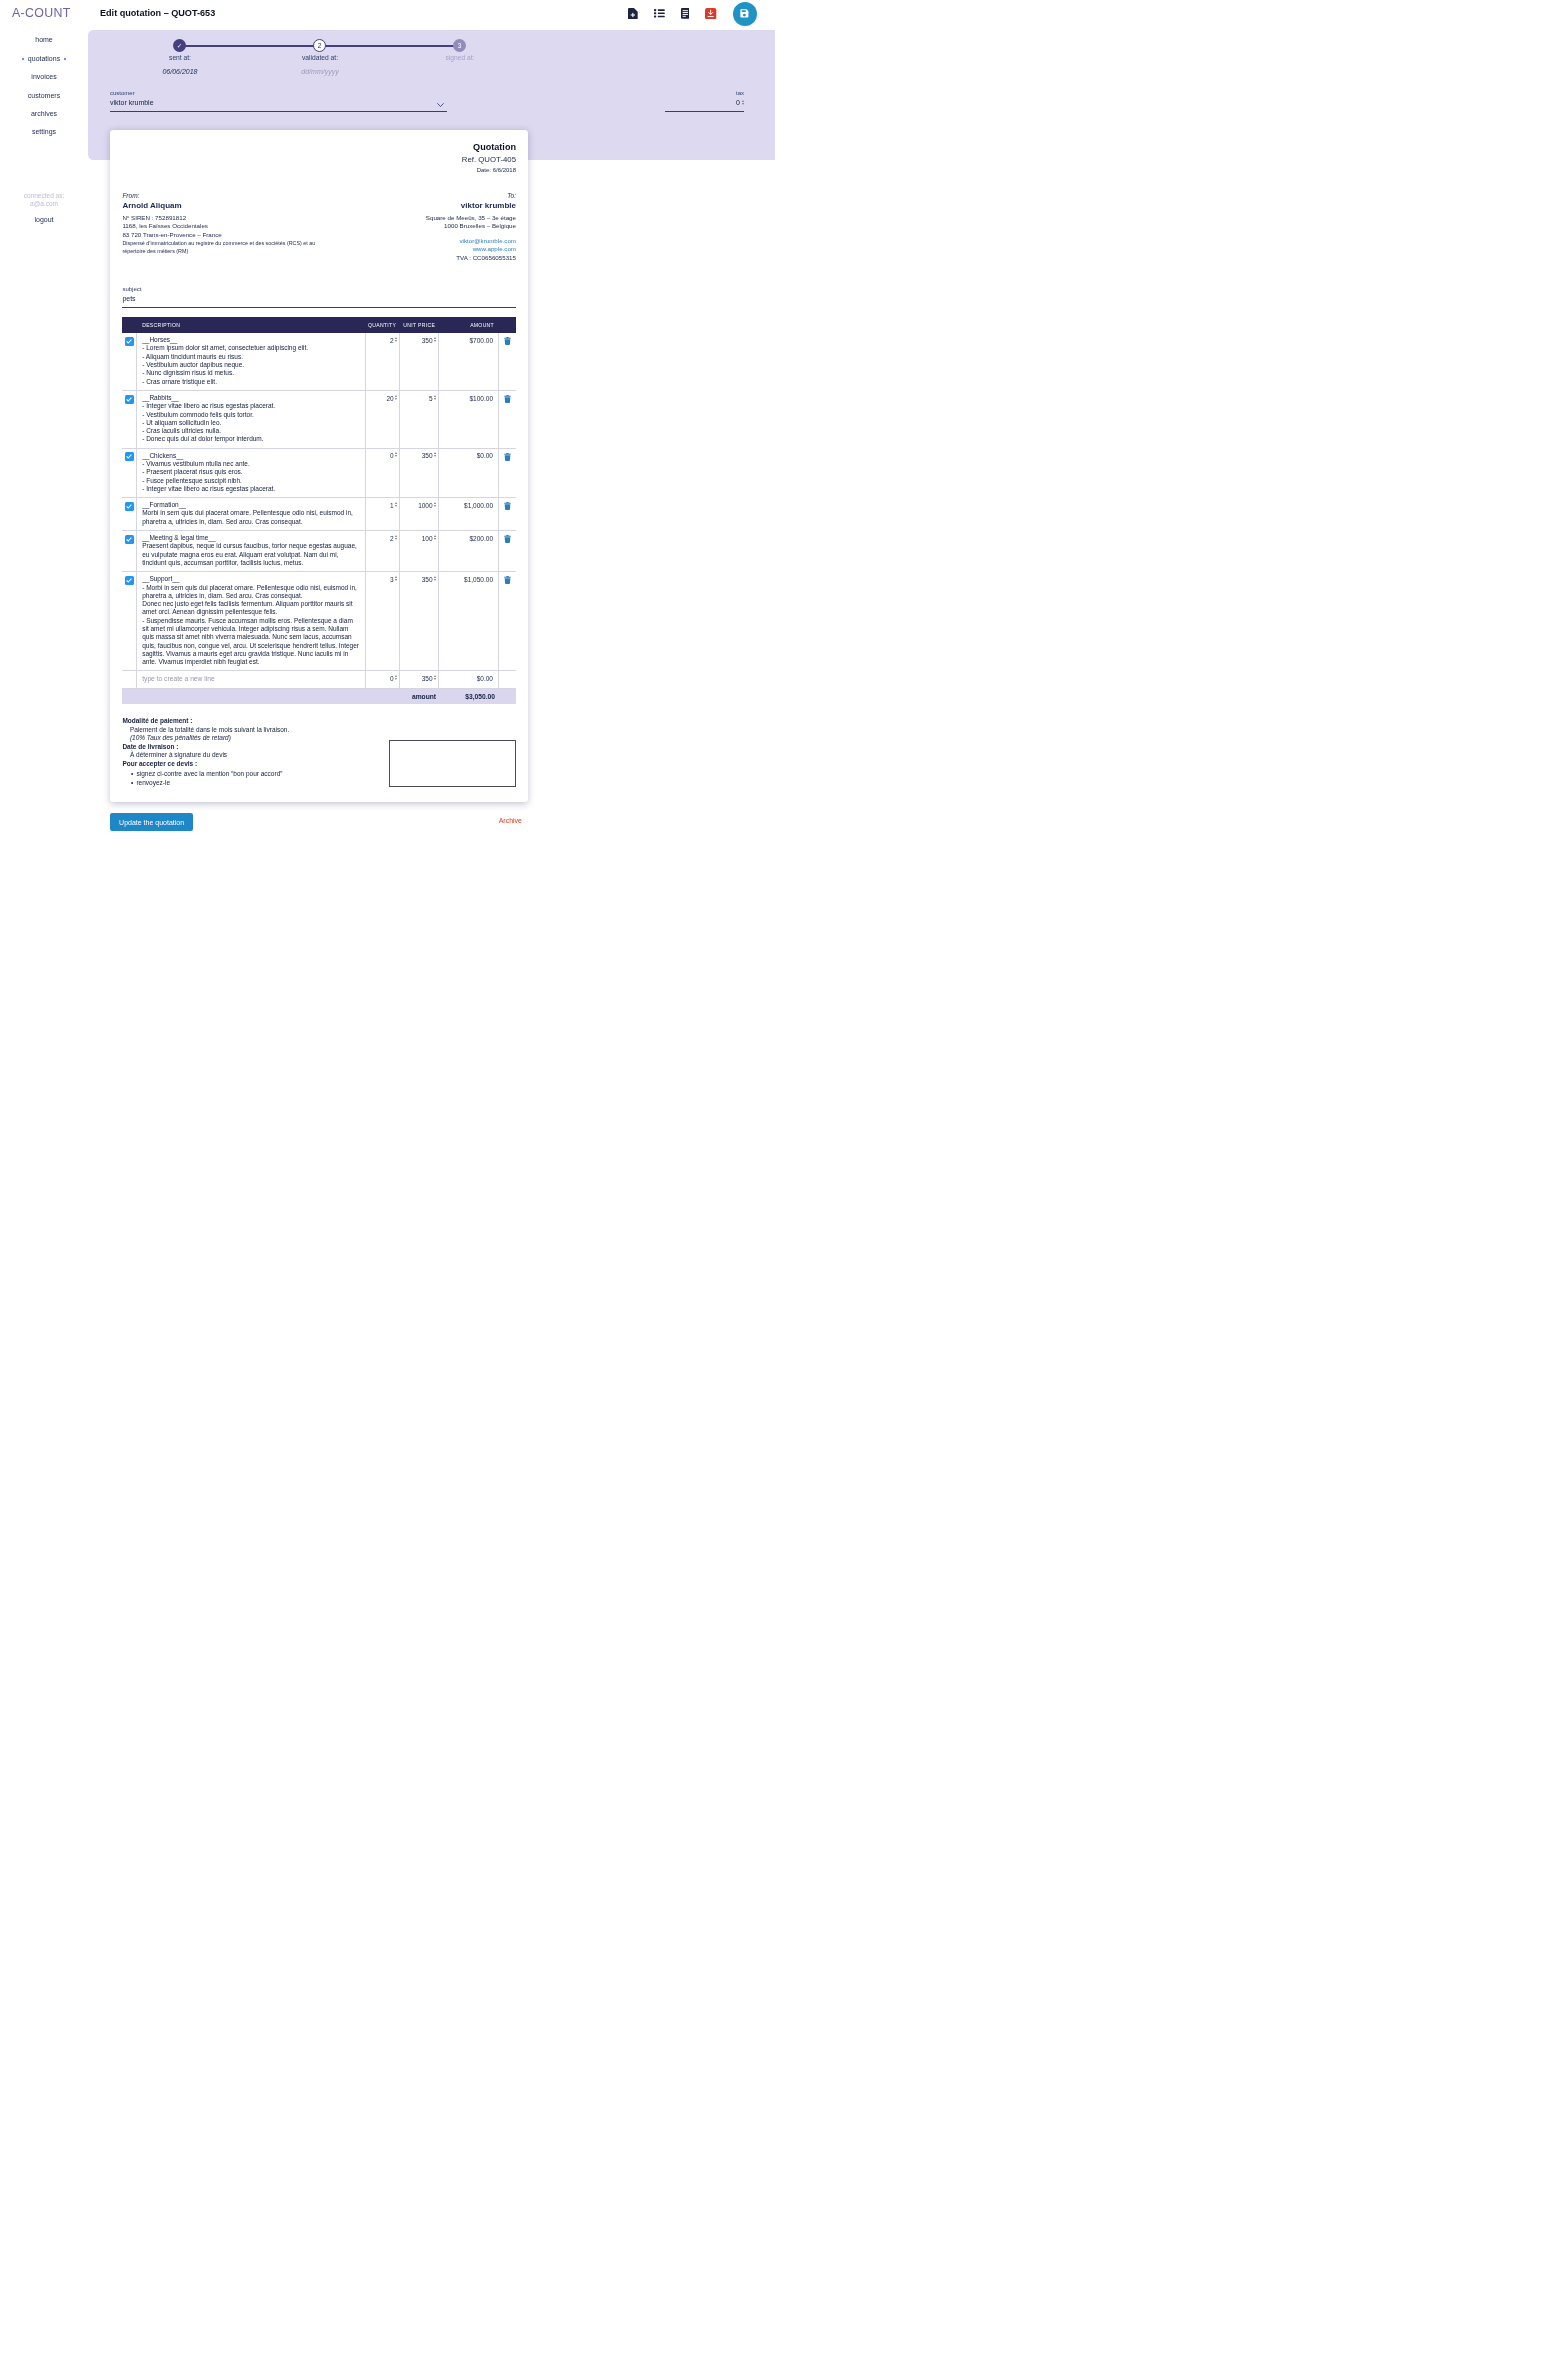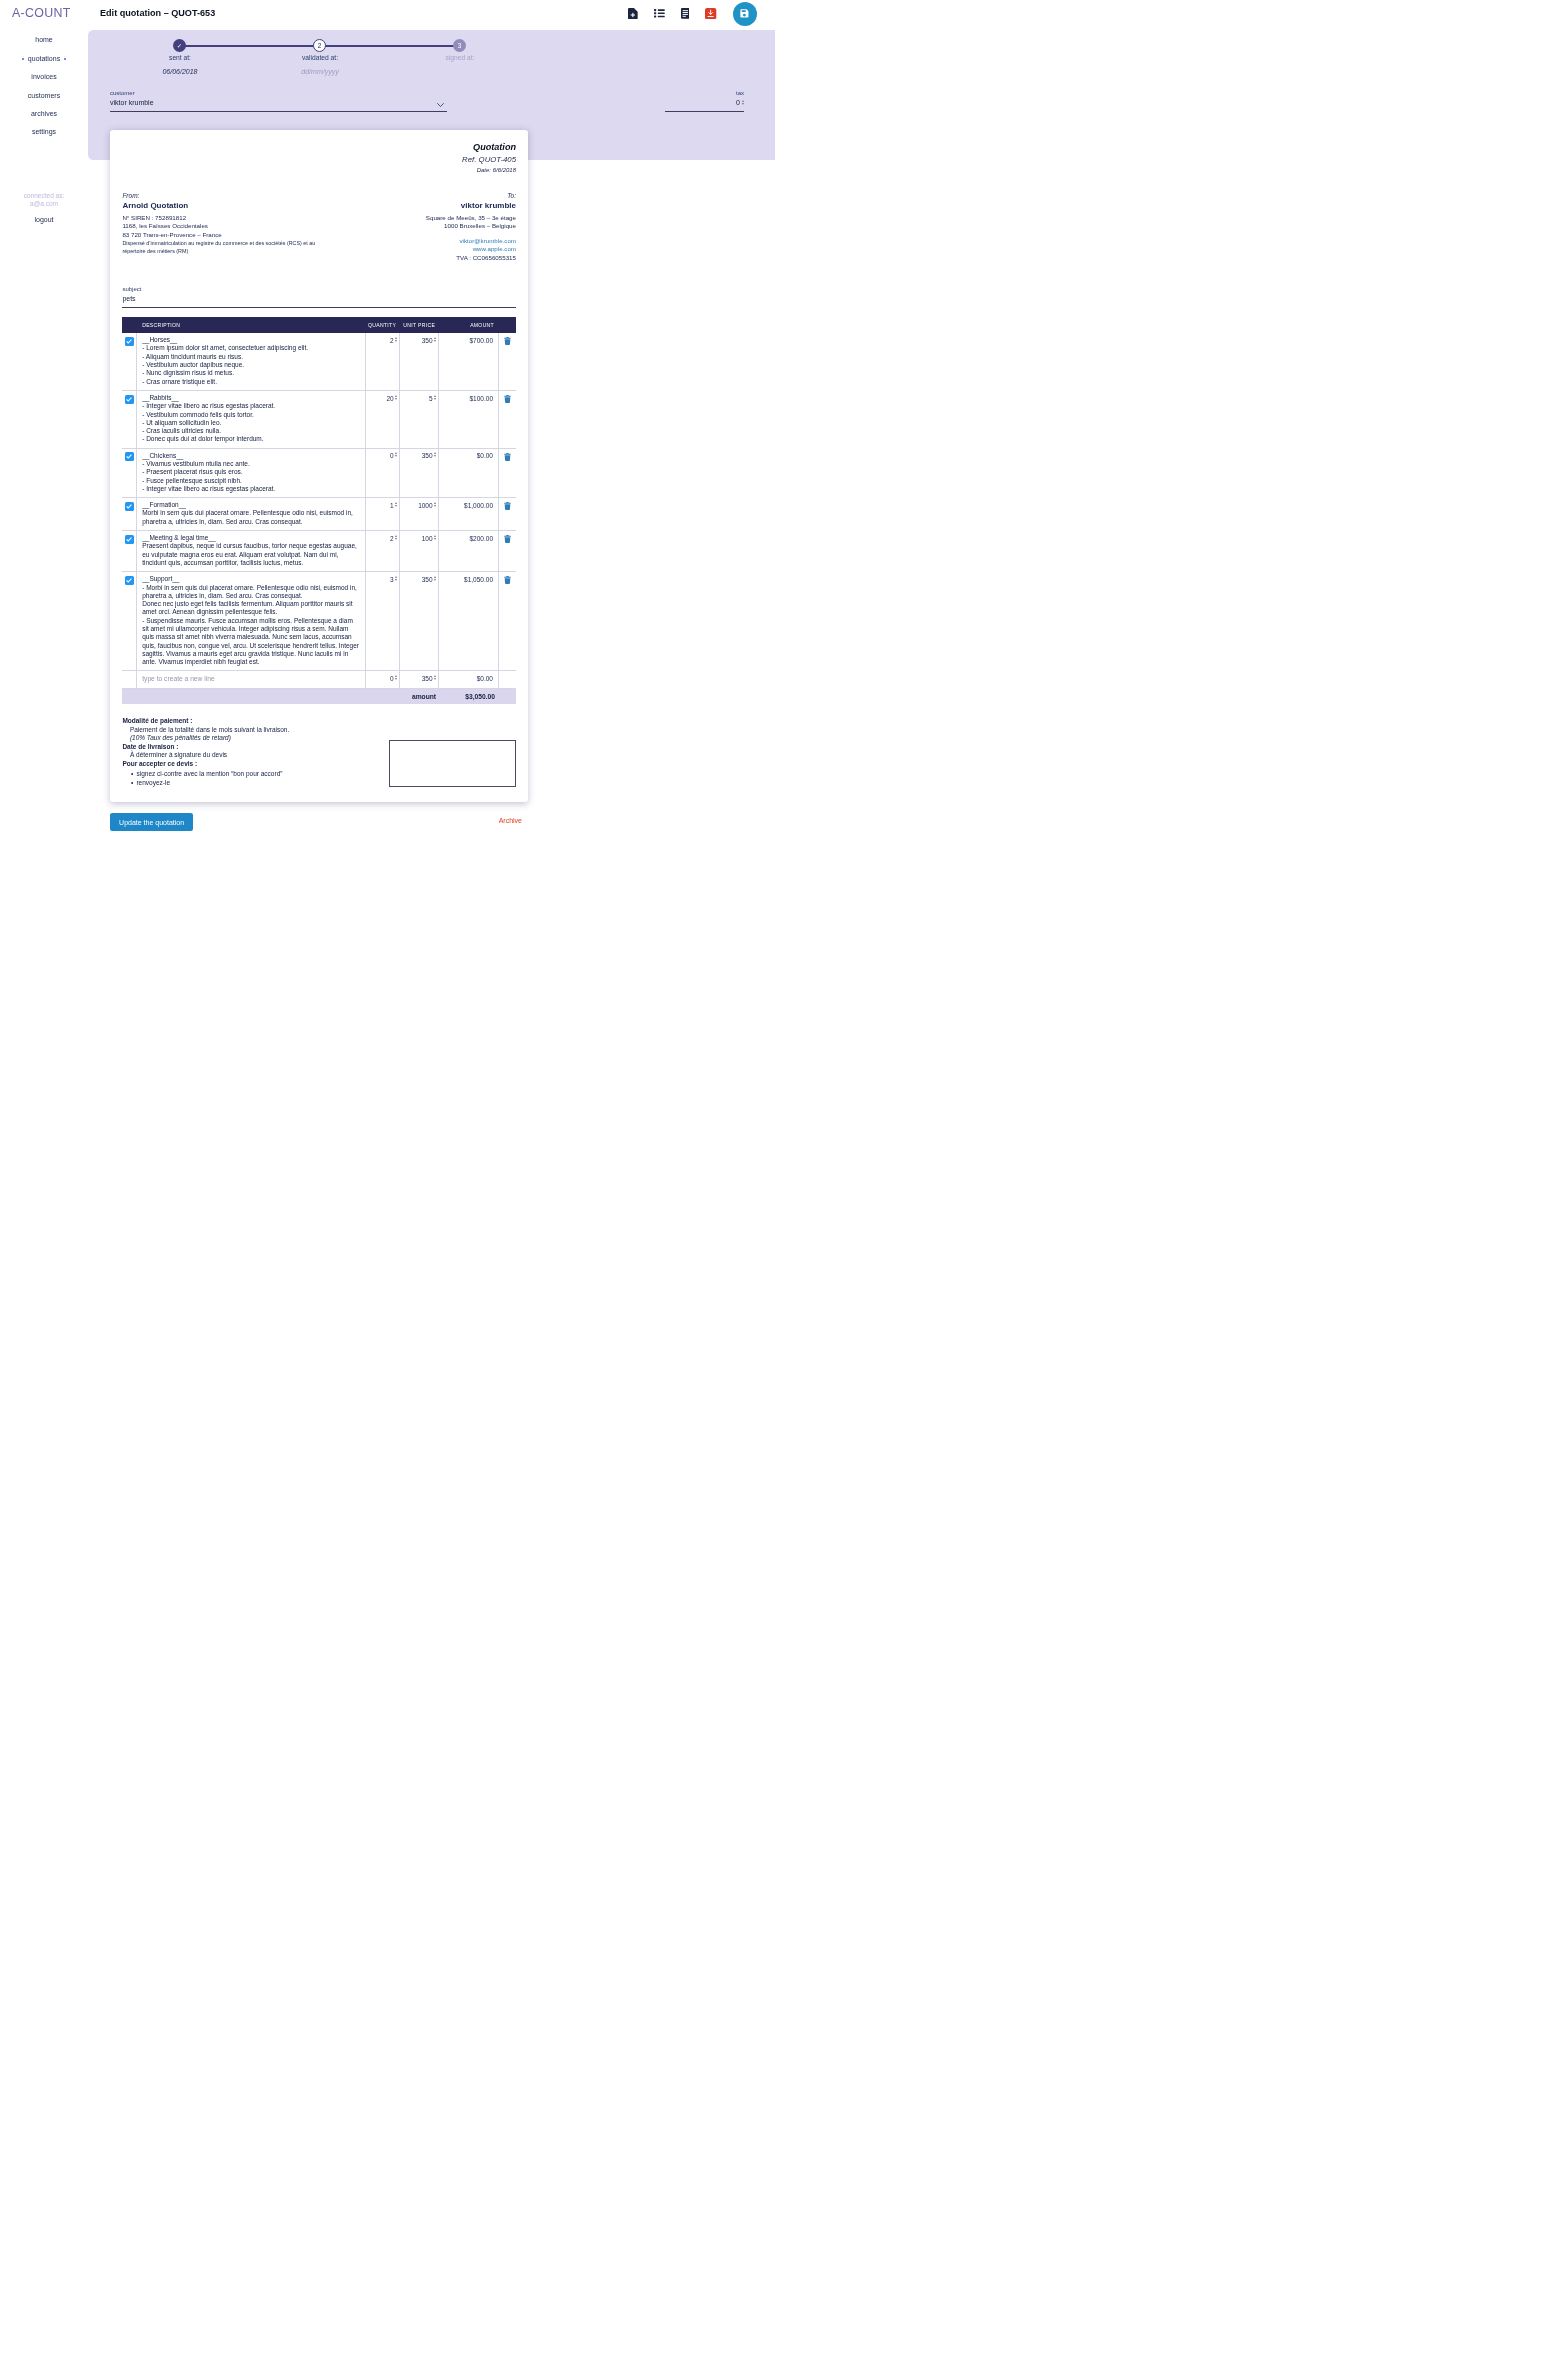--- a/index.html
+++ b/index.html
@@ -37,21 +37,21 @@
   .customer-label { left:110px; top:90px; }
   .tax-label { top:90px; right:31px; }
   .customer-select { position:absolute; left:110px; top:99px; width:337px; padding-bottom:4.8px; border-bottom:0.5px solid #3e3e60; font-size:7px; color:#14203f; cursor:pointer; }
   .customer-select .chevron { position:absolute; right:3.2px; top:2.7px; }
   .tax-input { position:absolute; right:31px; top:99px; width:79px; border-bottom:0.5px solid #3e3e60; padding-bottom:4.8px; display:flex; justify-content:flex-end; align-items:center; gap:2.2px; font-size:7px; color:#14203f; }
   .spin { display:inline-flex; flex-direction:column; gap:1.1px; cursor:pointer; }
   .spin .u { width:0; height:0; border-left:1.9px solid transparent; border-right:1.9px solid transparent; border-bottom:2.4px solid #777; }
   .spin .d { width:0; height:0; border-left:1.9px solid transparent; border-right:1.9px solid transparent; border-top:2.4px solid #777; }
   
   .card { position:absolute; left:110px; top:130px; width:418px; height:672px; background:#fff; border-radius:3.2px; box-shadow:0 1.1px 7.5px rgba(46,43,96,.28); }
-  .doc-head { position:absolute; top:12px; right:12px; text-align:right;font-style:italic; }
+  .doc-head { position:absolute; top:12px; right:12px; text-align:right; }
   .doc-title { font-size:9.1px; font-weight:700; color:#0d1220; }
   .doc-ref { font-size:7.8px; margin-top:2.7px; }
   .doc-date { font-size:6px; margin-top:3.8px; }
   .from-block { position:absolute; left:12.4px; top:62px; }
   .to-block { position:absolute; right:12px; top:62px; text-align:right; }
   .flabel { font-style:italic; font-size:6.5px; }
   .fname { font-size:8px; font-weight:700; margin:2.2px 0 3.8px; }
   .fline { font-size:6.2px; line-height:8.3px; }
   .fsmall { font-size:5.4px; line-height:8.6px; }
   .fsmall:first-of-type { margin-top:0.5px; }
@@ -194,21 +194,21 @@
 
 <div class="card">
   <div class="doc-head">
     <div class="doc-title">Quotation</div>
     <div class="doc-ref">Ref. QUOT-405</div>
     <div class="doc-date">Date: 6/6/2018</div>
   </div>
 
   <div class="from-block">
     <div class="flabel">From:</div>
-    <div class="fname">Arnold Quotation</div>
+    <div class="fname">Arnold Aliquam</div>
     <div class="fline">N° SIREN : 752891812</div>
     <div class="fline">1168, les Faïsses Occidentales</div>
     <div class="fline">83 720 Trans-en-Provence – France</div>
     <div class="fsmall">Dispensé d’immatriculation au registre du commerce et des sociétés (RCS) et au</div>
     <div class="fsmall">répertoire des métiers (RM)</div>
   </div>
 
   <div class="to-block">
     <div class="flabel">To:</div>
     <div class="fname">viktor krumble</div>

